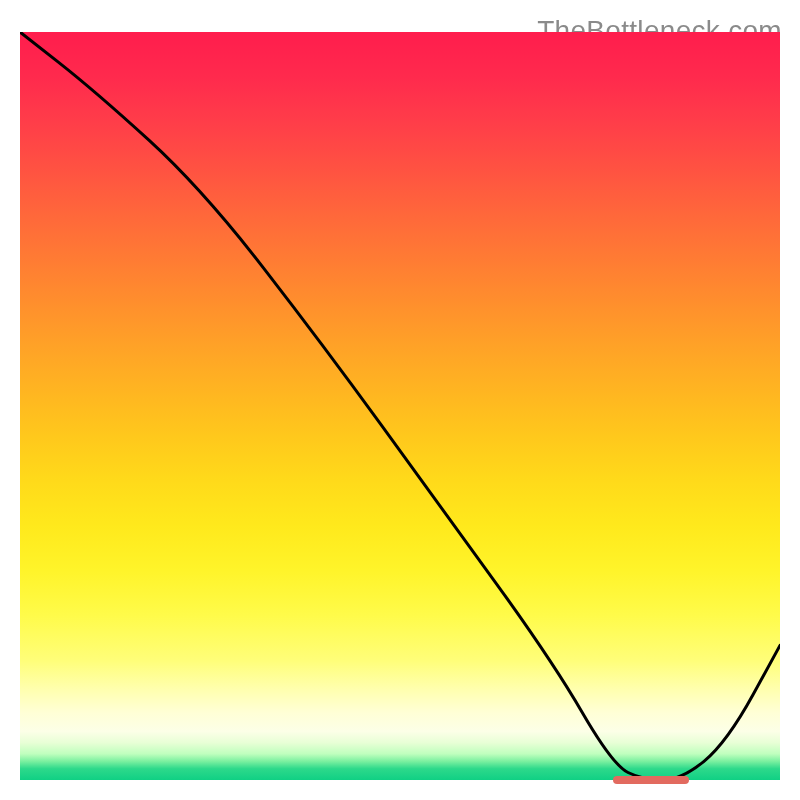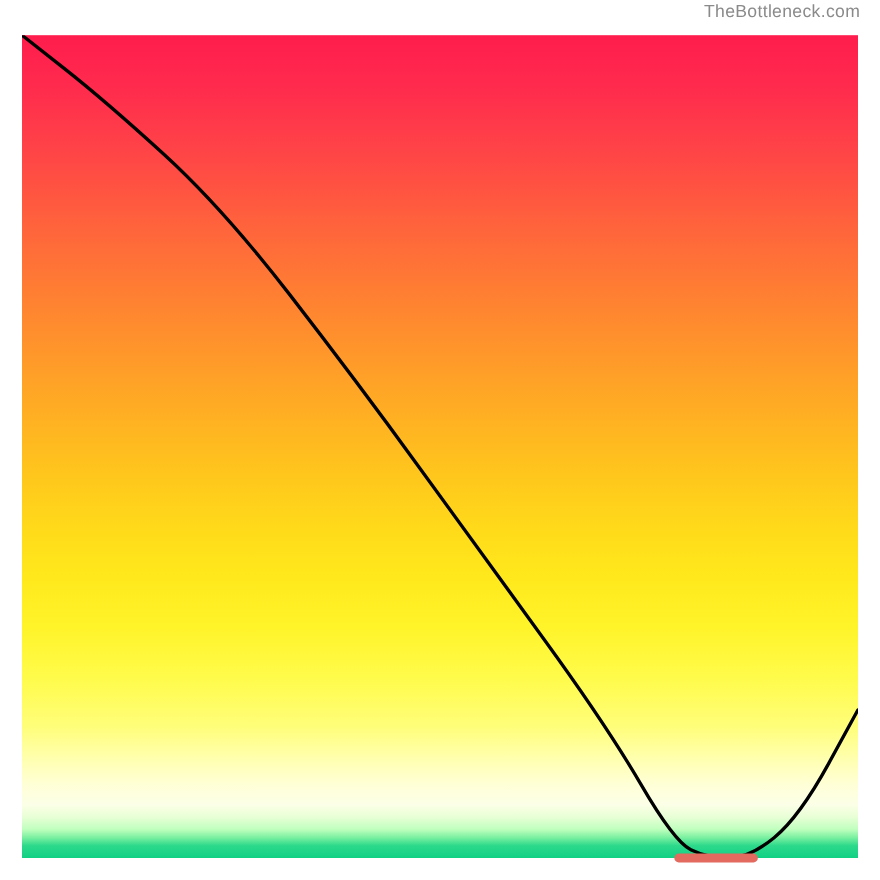--- a/index.html
+++ b/index.html
@@ -1,17 +1,17 @@
 <!DOCTYPE html>
 <html><head>
 <meta charset="utf-8">
 <style>
 *{margin:0;padding:0;box-sizing:border-box}
 body{width:800px;height:800px;background:#fff;font-family:Arial,sans-serif;position:relative;overflow:hidden}
-.attribution{position:absolute;top:2px;right:18px;font-size:16px;color:#8a8a8a;font-weight:400;letter-spacing:.3px}
+.attribution{position:absolute;top:15px;right:18px;font-size:28px;color:#8a8a8a;font-weight:400;letter-spacing:.3px}
 .plot-area{position:absolute;left:20px;top:32px;width:760px;height:748px}
 .gradient-bg{position:absolute;inset:0;background:linear-gradient(to bottom,
   #ff1d4d 0%, #ff2a4d 6%, #ff3d49 12%, #ff5142 18%, #ff663b 24%,
   #ff7a34 30%, #ff8e2d 36%, #ffa227 42%, #ffb521 48%, #ffc81c 54%,
   #ffda1a 60%, #ffe91c 66%, #fff42a 72%, #fffb4a 78%, #fffe79 84%,
   #ffffb0 88%, #ffffd6 91%, #fcffe7 93.5%, #e8ffd6 95%, #c0ffbe 96.5%,
   #7bf0a0 97.5%, #2dd98b 98.5%, #10d084 100%)}
 svg.curve{position:absolute;inset:0;width:100%;height:100%}
 .segment{position:absolute;height:8px;border-radius:4px;background:#e26a5f}
 </style>

